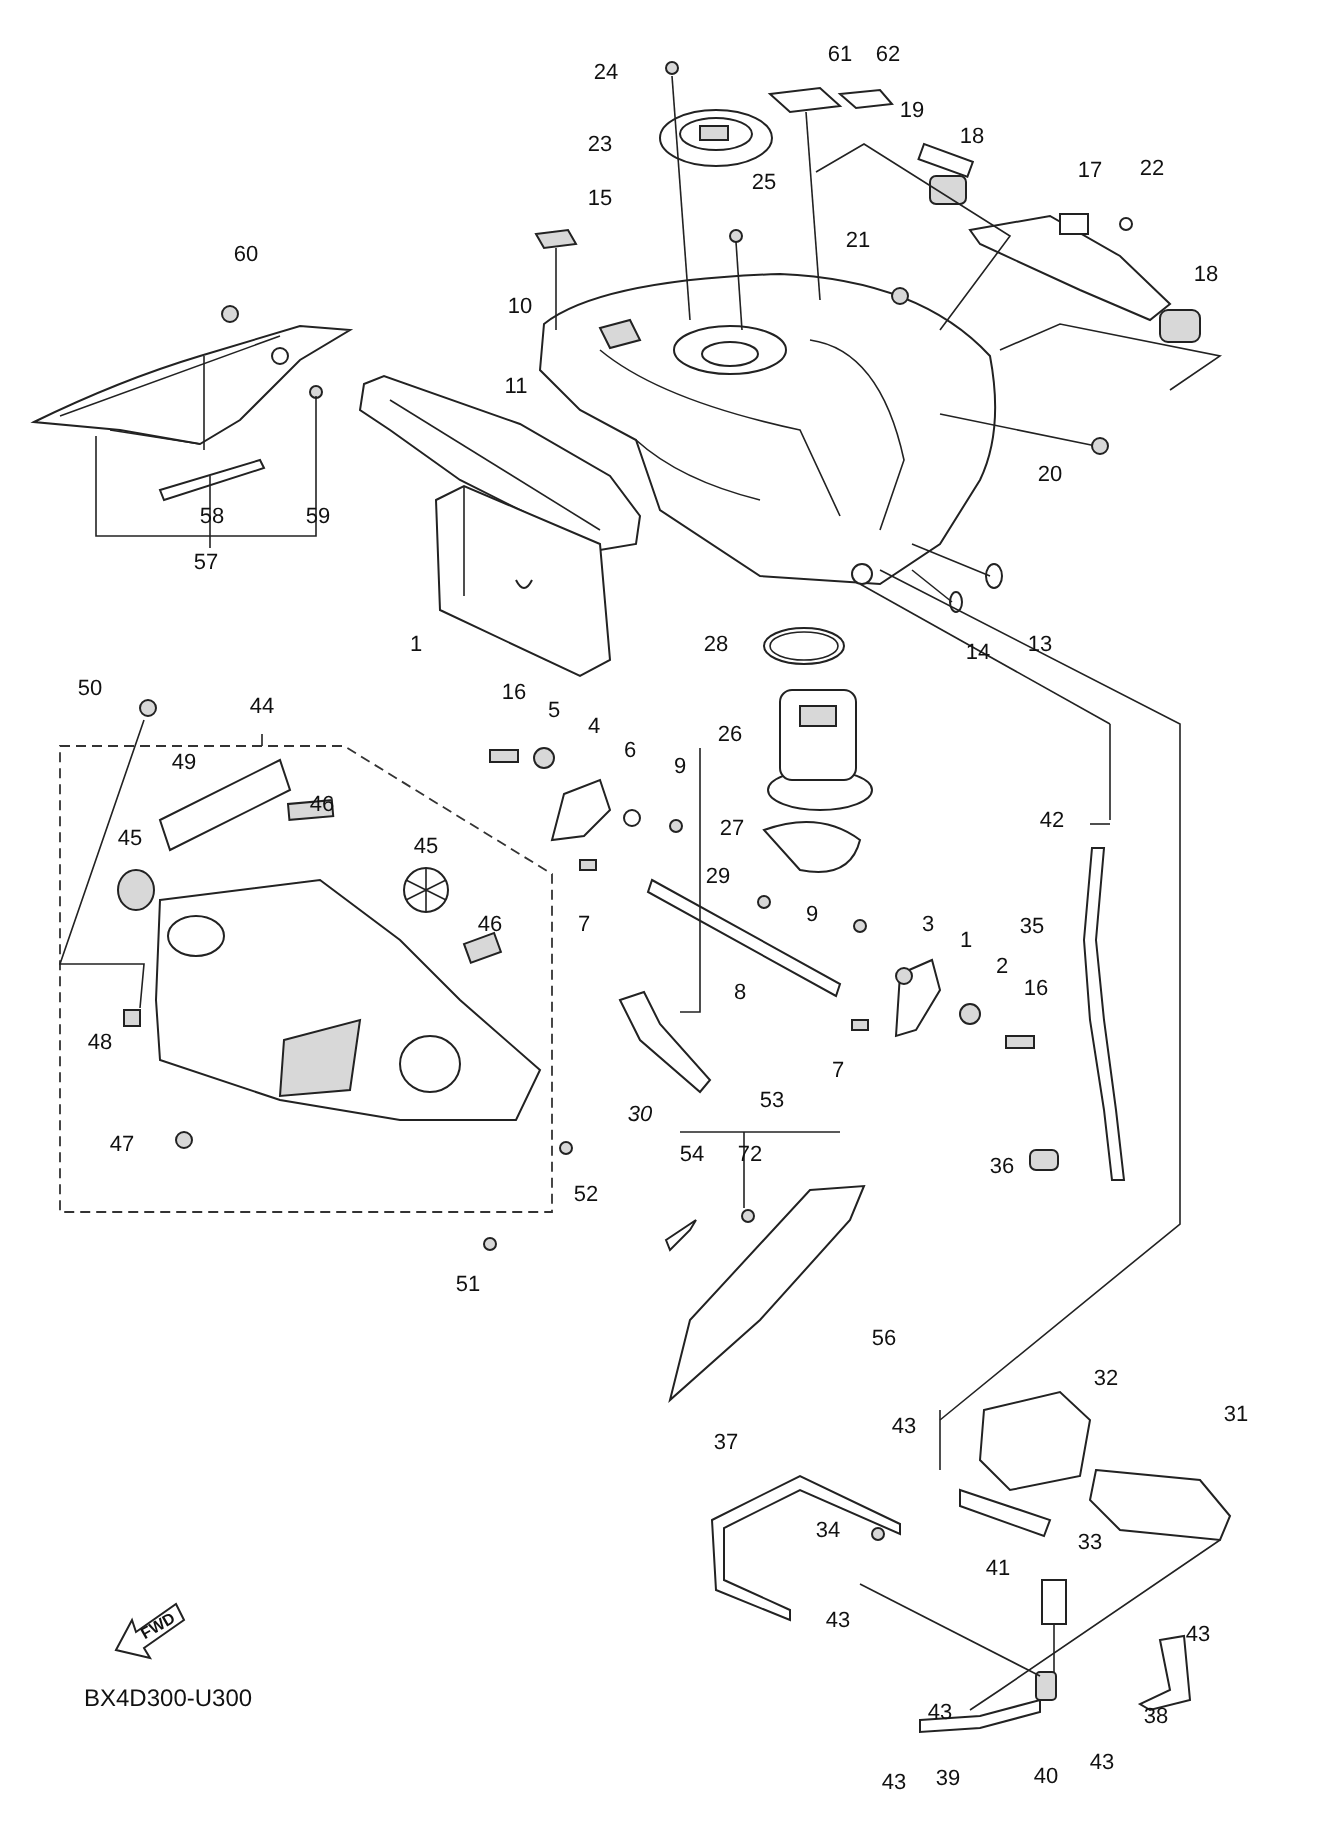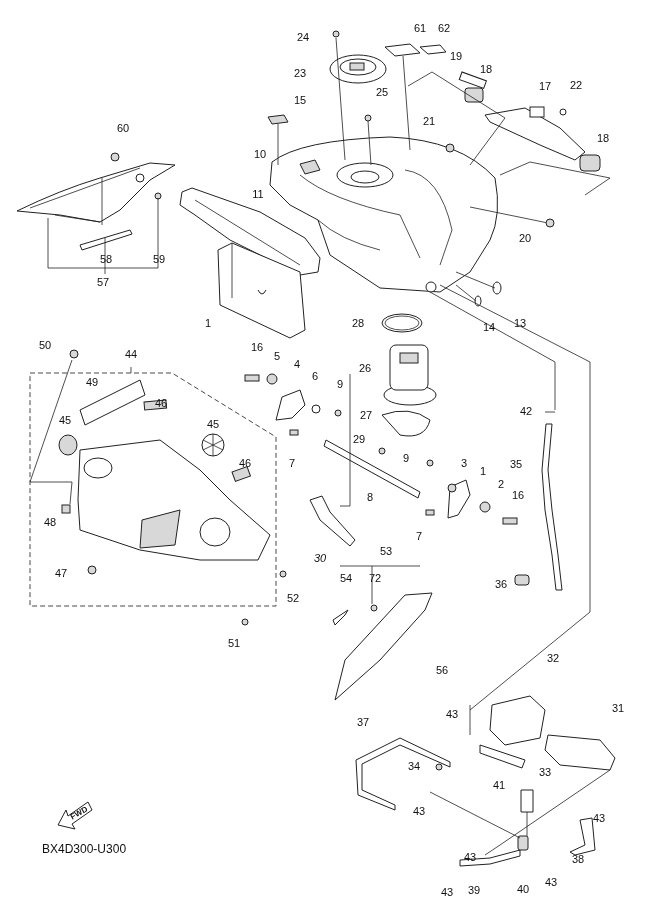--- a/index.html
+++ b/index.html
@@ -206,21 +206,21 @@
     <span class="lbl" style="left: 576px; top: 85px;">22</span>
     <span class="lbl" style="left: 300px; top: 73px;">23</span>
     <span class="lbl" style="left: 303px; top: 37px;">24</span>
     <span class="lbl" style="left: 382px; top: 92px;">25</span>
     <span class="lbl" style="left: 365px; top: 368px;">26</span>
     <span class="lbl" style="left: 366px; top: 415px;">27</span>
     <span class="lbl" style="left: 358px; top: 323px;">28</span>
     <span class="lbl" style="left: 359px; top: 439px;">29</span>
     <span class="lbl" style="left: 320px; top: 558px; font-style: italic;">30</span>
     <span class="lbl" style="left: 618px; top: 708px;">31</span>
-    <span class="lbl" style="left: 553px; top: 658px;">32</span>
+    <span class="lbl" style="left: 553px; top: 690px;">32</span>
     <span class="lbl" style="left: 545px; top: 772px;">33</span>
     <span class="lbl" style="left: 414px; top: 766px;">34</span>
     <span class="lbl" style="left: 516px; top: 464px;">35</span>
     <span class="lbl" style="left: 501px; top: 584px;">36</span>
     <span class="lbl" style="left: 363px; top: 722px;">37</span>
     <span class="lbl" style="left: 578px; top: 859px;">38</span>
     <span class="lbl" style="left: 474px; top: 890px;">39</span>
     <span class="lbl" style="left: 523px; top: 889px;">40</span>
     <span class="lbl" style="left: 499px; top: 785px;">41</span>
     <span class="lbl" style="left: 526px; top: 411px;">42</span>

